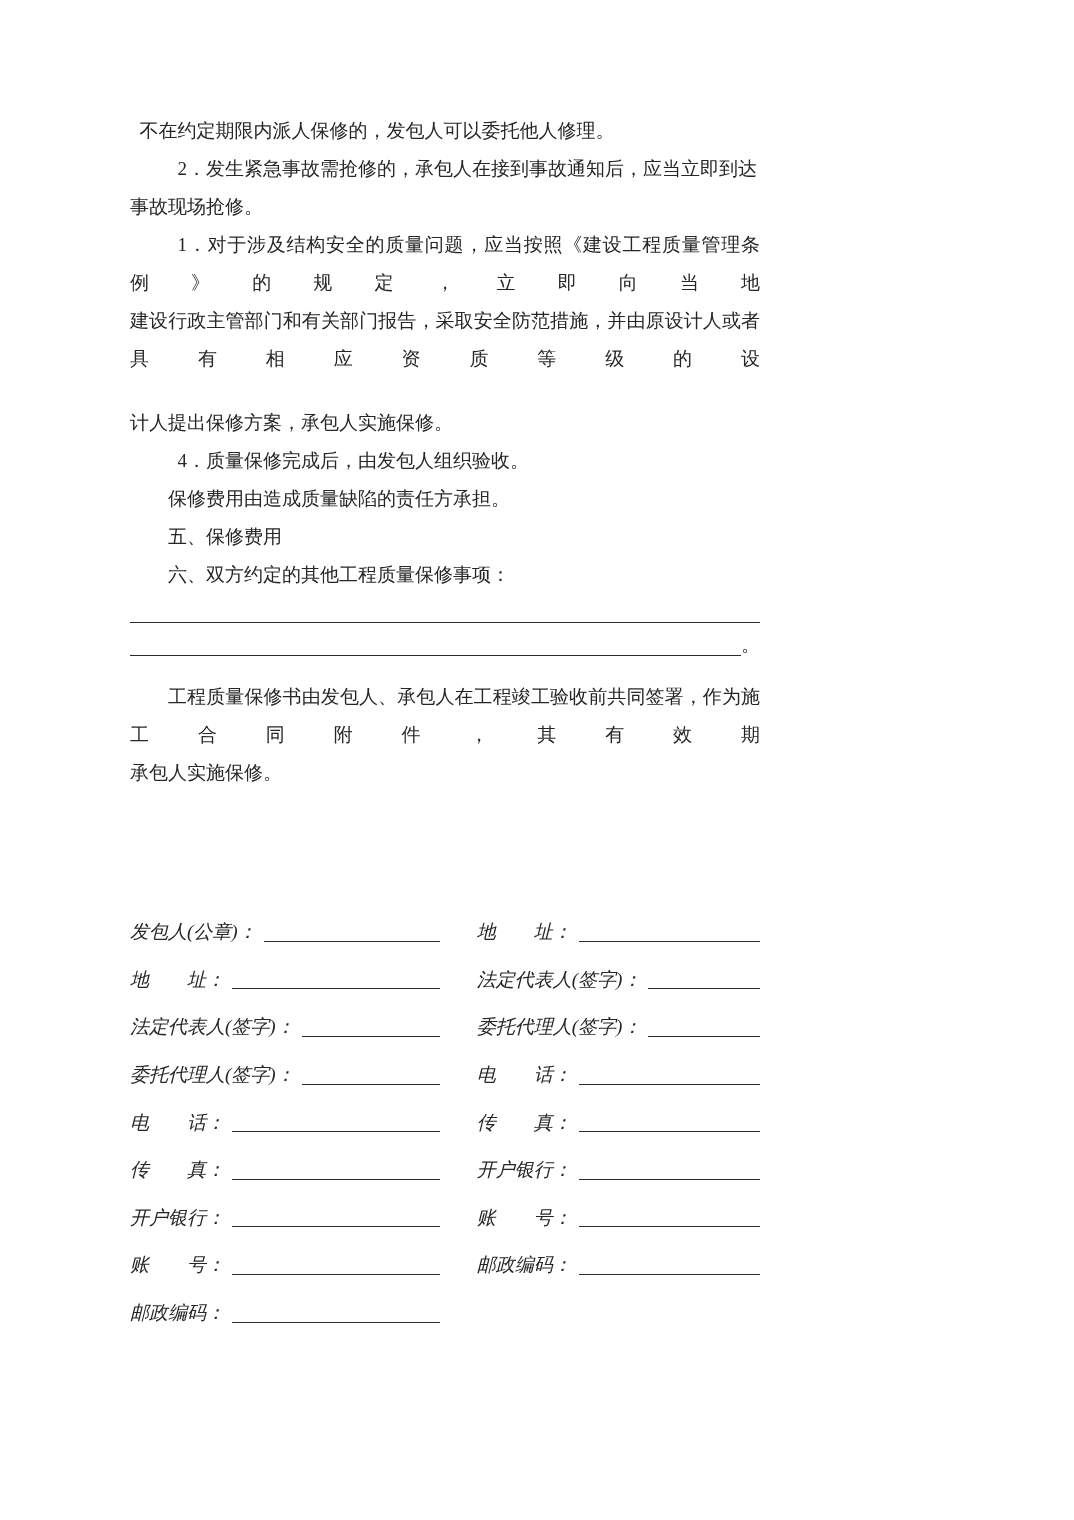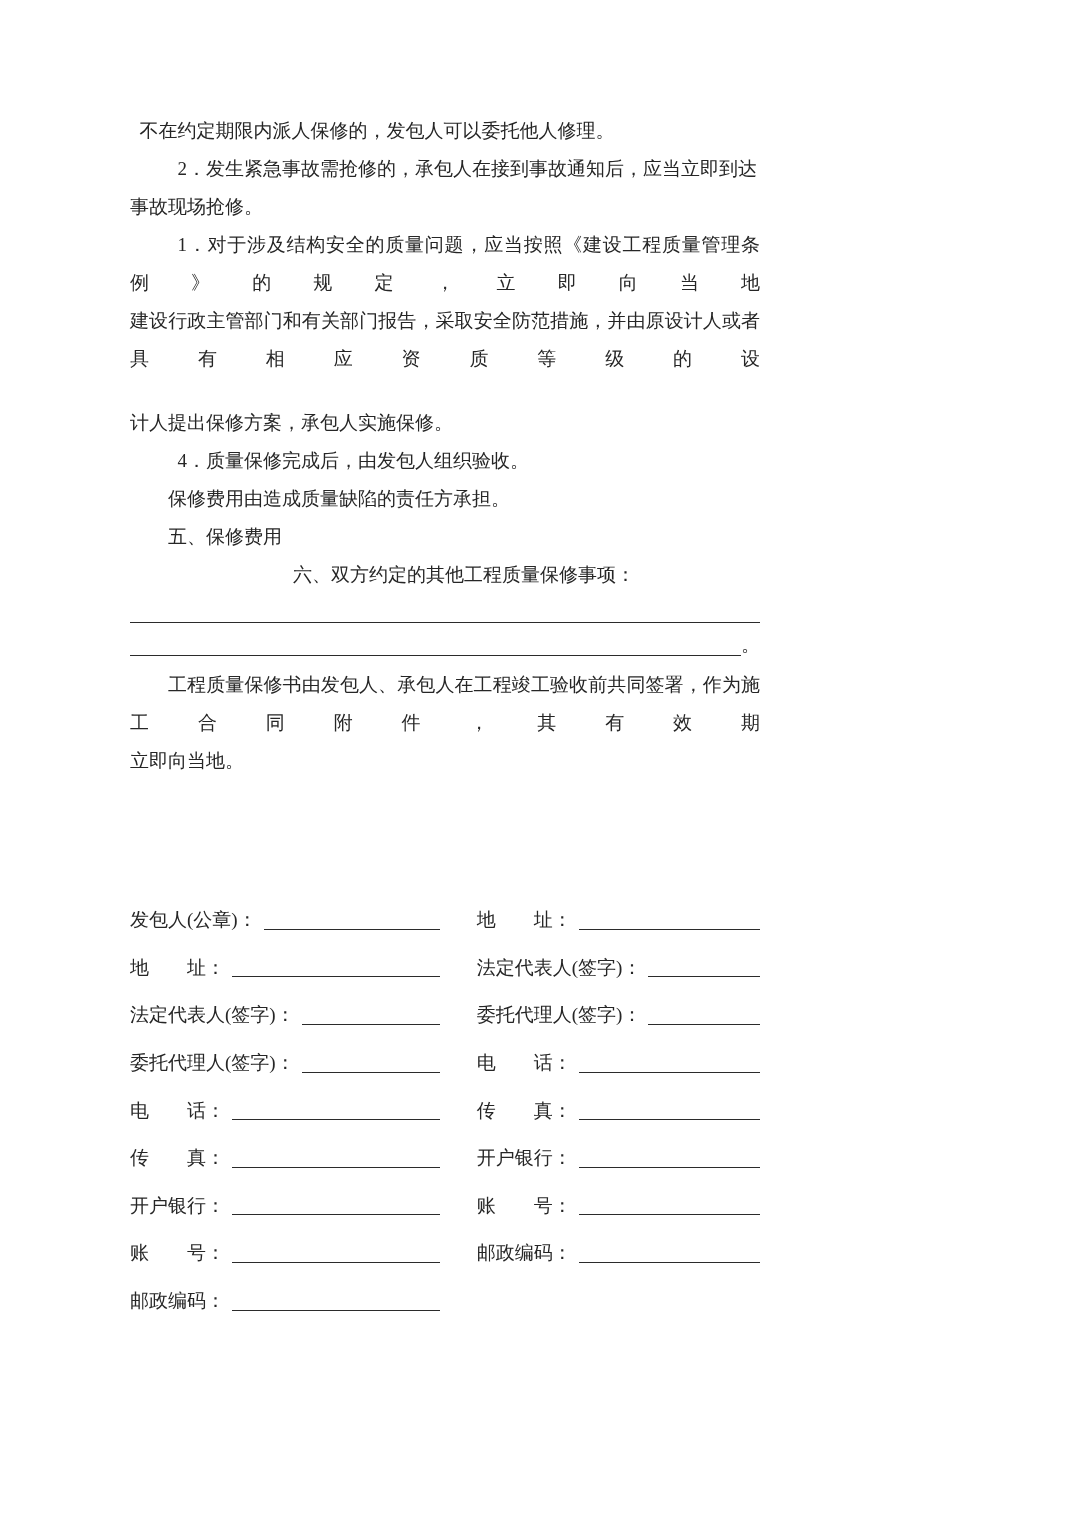--- a/index.html
+++ b/index.html
@@ -41,25 +41,26 @@
   }
   .fill-row2 .fill-ul {
     width: 709px;
     border-bottom: 1px solid #2b2b2b;
   }
   .fill-row2 .fill-period {
     align-self: flex-end;
     font-size: 19px;
     line-height: 22px;
   }
-  .closing { margin-top: 10px; }
+  .closing { margin-top: 22px; }
   
   .sig-section {
     display: flex;
     margin-top: 116px;
+    font-style: italic;
   }
   .sig-col-left  { width: 375px; }
   .sig-col-gap   { width: 45px; }
   .sig-col-right { width: 343px; }
   .sig-row {
     display: flex;
     align-items: center;
     height: 47.6px;
   }
   .sig-label {
@@ -81,32 +82,32 @@
 
     <div id="doc-body">
         <div class="doc-line" style="text-indent: 9.5px;">不在约定期限内派人保修的，发包人可以委托他人修理。</div>
         <div class="doc-line" style="text-indent: 47.5px;">2．发生紧急事故需抢修的，承包人在接到事故通知后，应当立即到达事故现场抢修。</div>
         <div class="doc-line stretch" style="text-indent: 47.5px;">1．对于涉及结构安全的质量问题，应当按照《建设工程质量管理条例》的规定，立即向当地</div>
         <div class="doc-line stretch" style="text-indent: 0px;">建设行政主管部门和有关部门报告，采取安全防范措施，并由原设计人或者具有相应资质等级的设</div>
         <div class="doc-line" style="text-indent: 0px; margin-top: 26px;">计人提出保修方案，承包人实施保修。</div>
         <div class="doc-line" style="text-indent: 47.5px;">4．质量保修完成后，由发包人组织验收。</div>
         <div class="doc-line" style="text-indent: 38px;">保修费用由造成质量缺陷的责任方承担。</div>
         <div class="doc-line" style="text-indent: 38px;">五、保修费用</div>
-        <div class="doc-line" style="text-indent: 38px; text-align: center;">六、双方约定的其他工程质量保修事项：</div>
+        <div class="doc-line" style="text-indent: 38px;">六、双方约定的其他工程质量保修事项：</div>
       </div>
 
     <div class="fill-row1"></div>
     <div class="fill-row2">
       <span class="fill-ul"></span>
       <span class="fill-period">。</span>
     </div>
 
     <div id="doc-closing" class="closing">
         <div class="doc-line stretch" style="text-indent: 38px;">工程质量保修书由发包人、承包人在工程竣工验收前共同签署，作为施工合同附件，其有效期</div>
-        <div class="doc-line" style="text-indent: 0px;">立即向当地。</div>
+        <div class="doc-line" style="text-indent: 0px;">承包人实施保修。</div>
       </div>
 
     <div class="sig-section">
       <div class="sig-col-left" id="sig-col-0">
           <div class="sig-row">
             <span class="sig-label">发包人(公章)：</span>
             <span class="sig-line"></span>
           </div>
           <div class="sig-row">
             <span class="sig-label">地　　址：</span>

